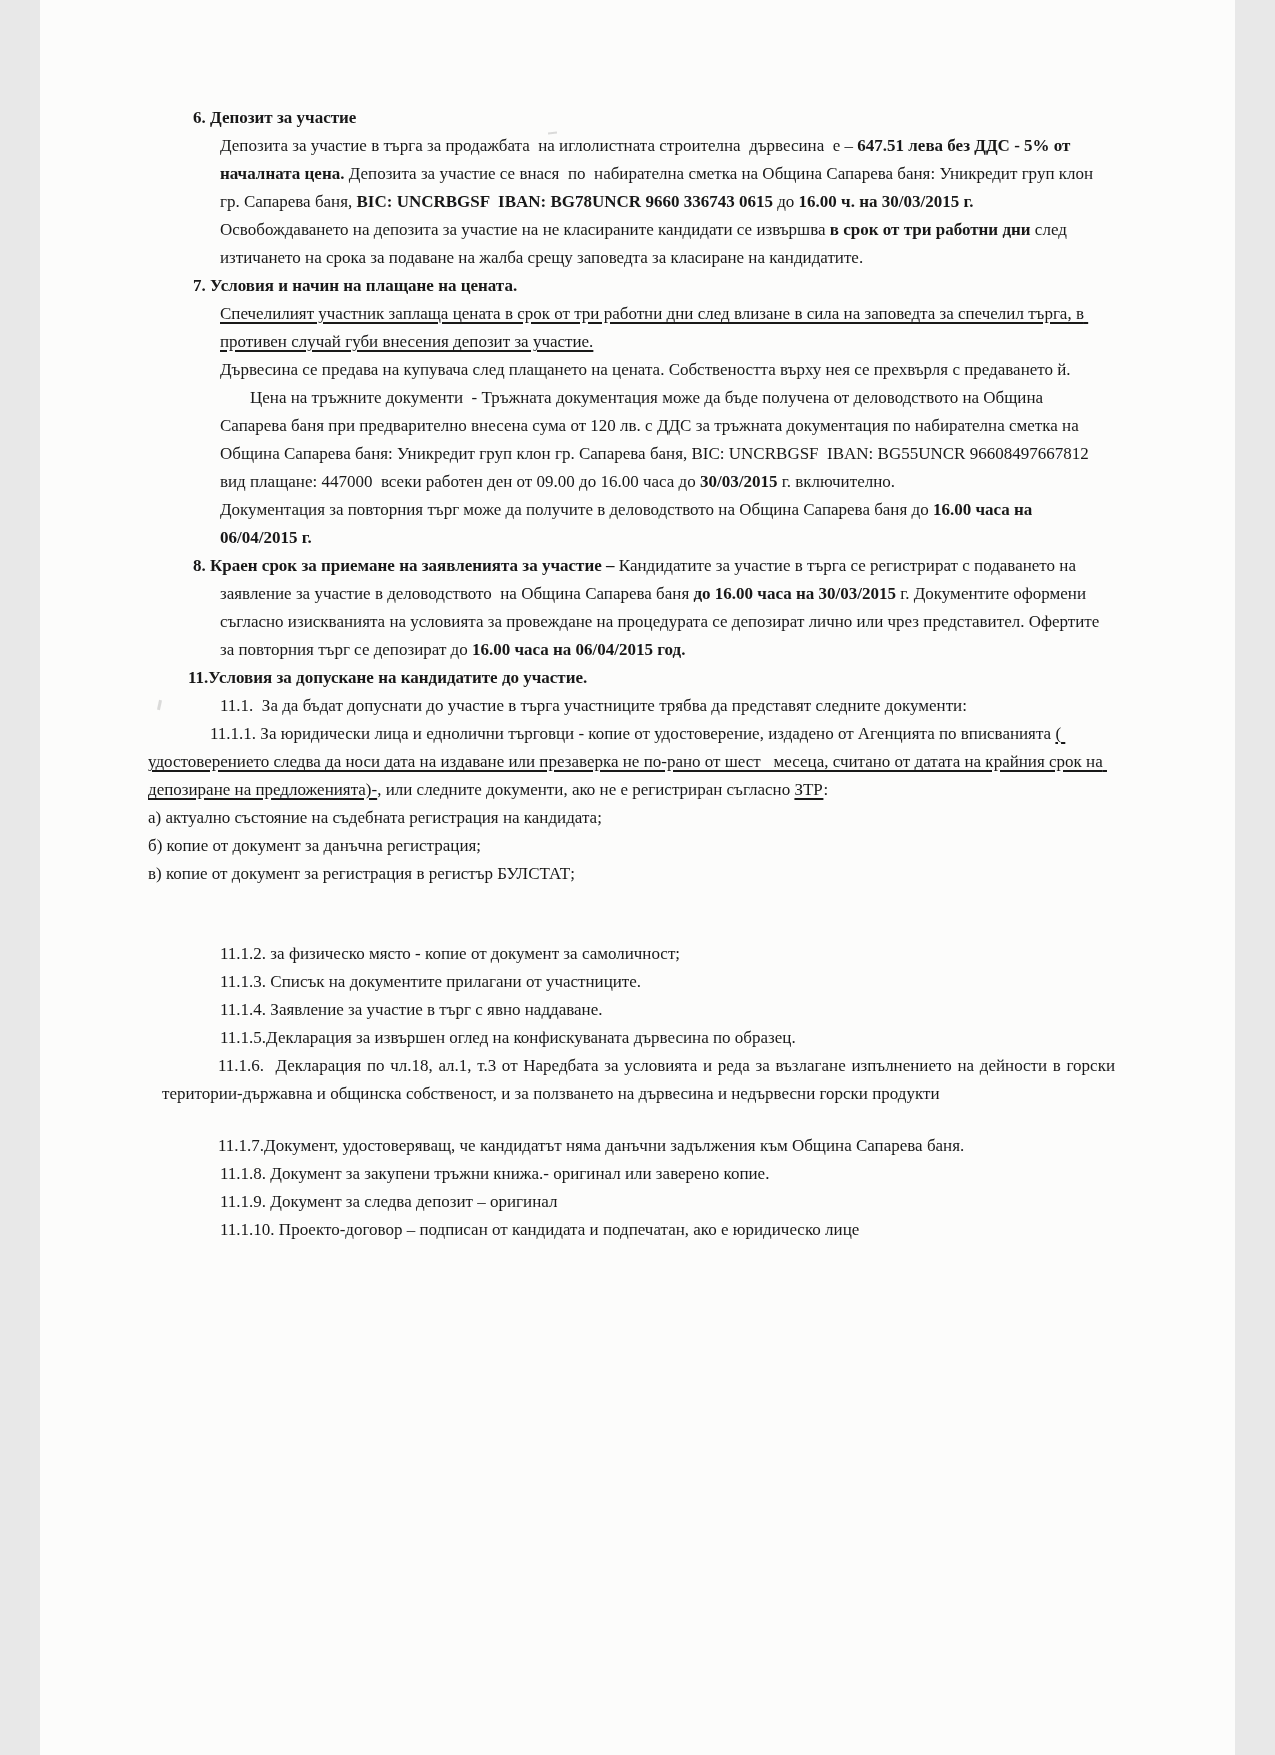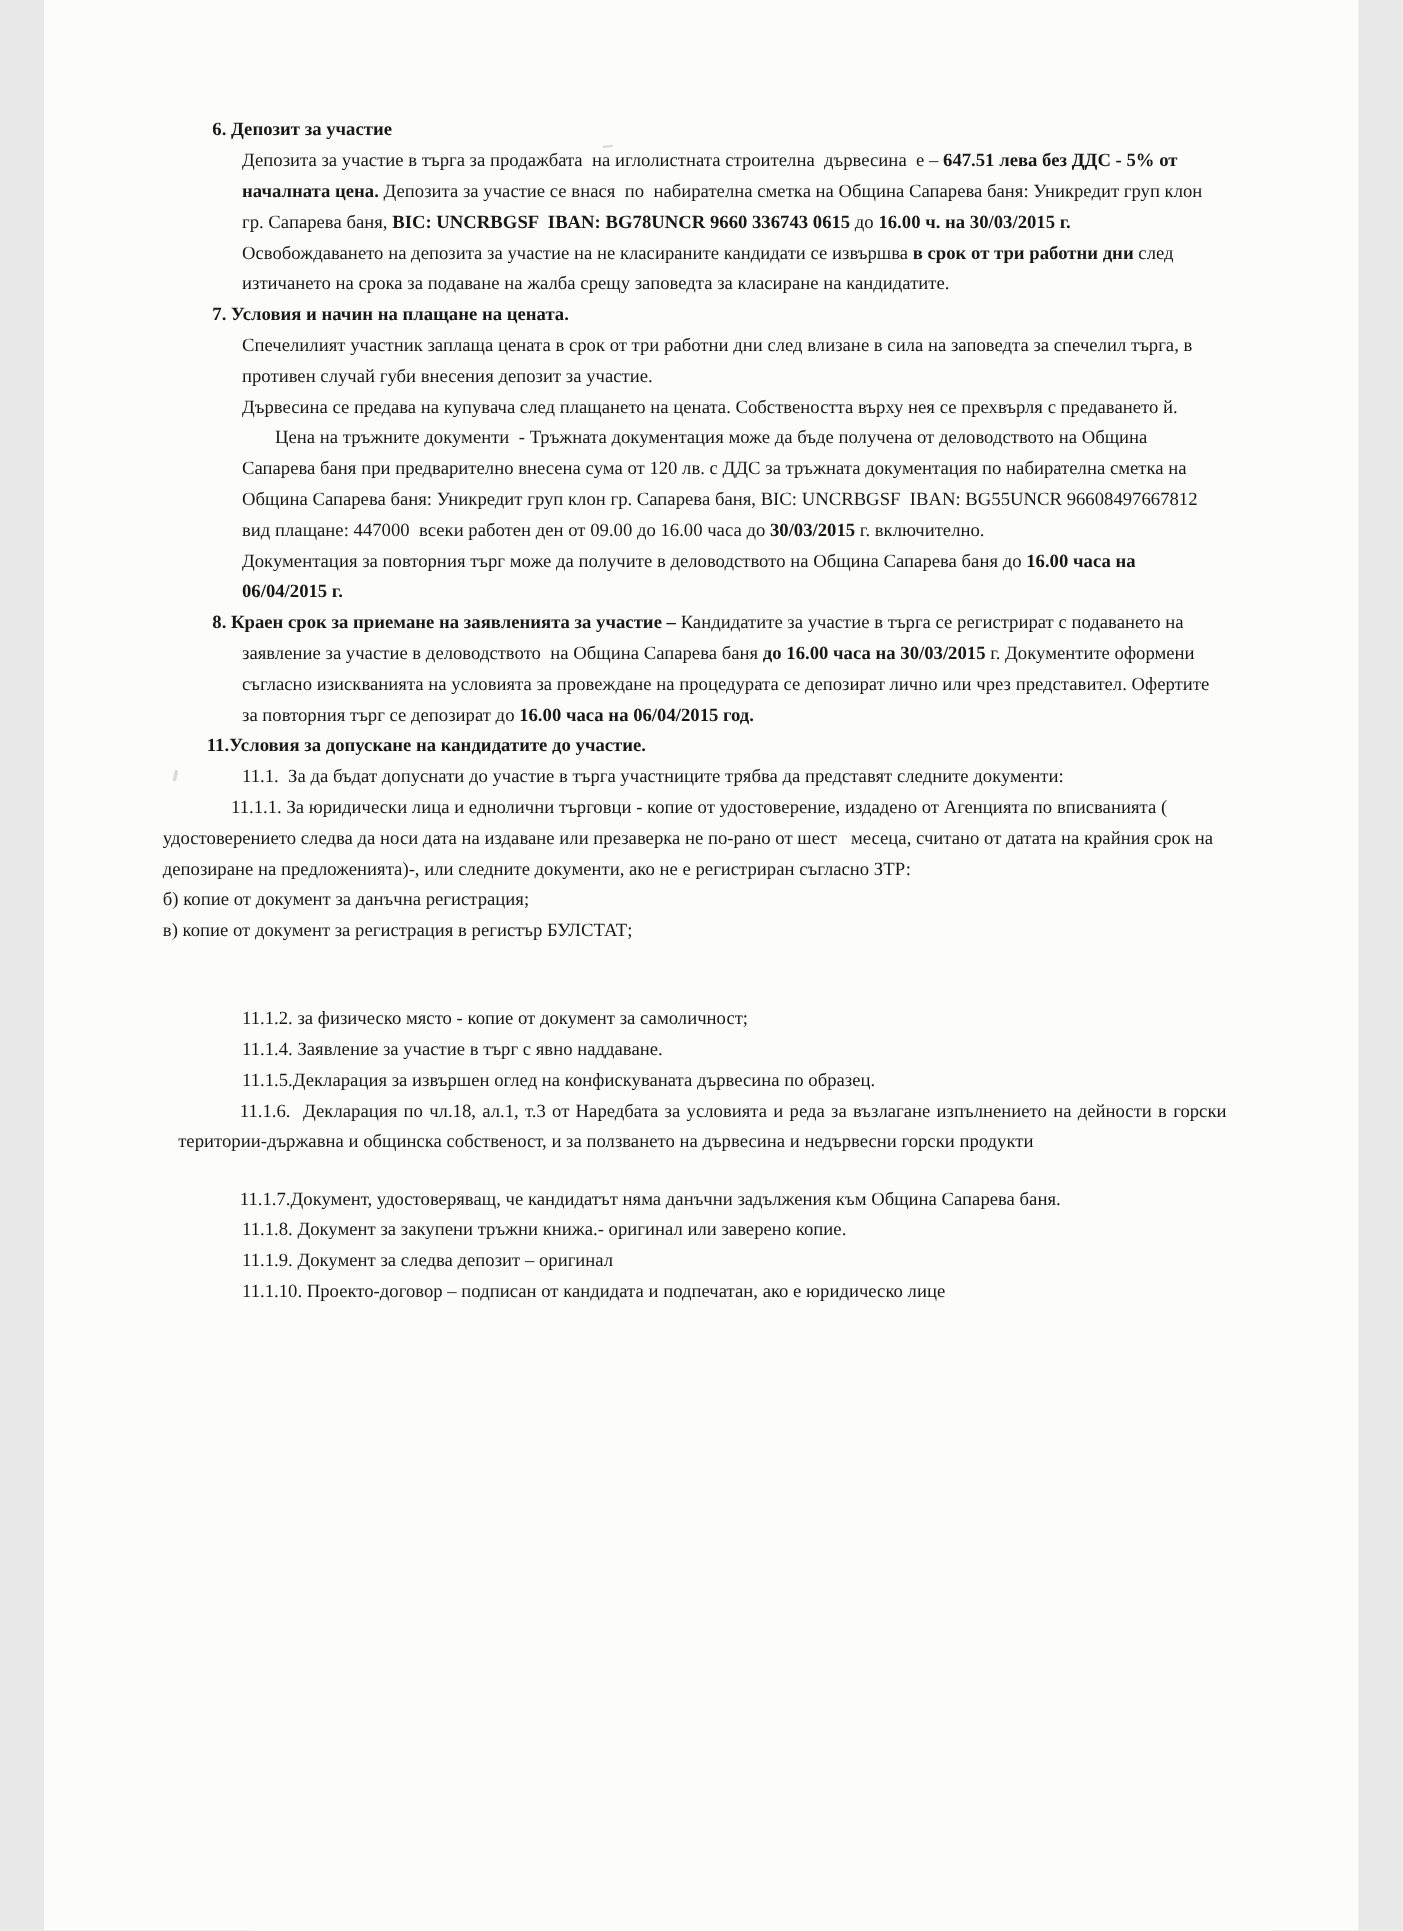--- a/index.html
+++ b/index.html
@@ -20,21 +20,21 @@
     color: #181818;
   }
   .content {
     padding: 104px 0 0 0;
   }
   .para {
     margin: 0 132px 0 180px;
     white-space: pre-wrap;
   }
   .b { font-weight: bold; }
-  .u { text-underline-offset: 3px; text-decoration-thickness: 1.5px; }
+  .u { text-decoration: underline; text-underline-offset: 3px; text-decoration-thickness: 1.5px; }
 
   .hang27 { text-indent: -27px; }
   .hang32 { text-indent: -32px; }
   .h9  { padding-left: 36px; text-indent: -53px; margin-right: 100px; }
   .h10 { padding-left: 36px; text-indent: -68px; margin-right: 100px; }
   .sub1 { padding-left: 36px; text-indent: -36px; }
   .ind30 { text-indent: 30px; }
   .wide { margin-left: 108px; margin-right: 118px; text-indent: 62px; }
   .abc  { margin-left: 108px; }
   .gap-top { margin-top: 52px; }
@@ -57,23 +57,25 @@
       <div class="para"><span>Освобождаването на депозита за участие на не класираните кандидати се извършва </span><span class="b">в срок от три работни дни</span><span> след изтичането на срока за подаване на жалба срещу заповедта за класиране на кандидатите.</span></div>
       <div class="para hang27"><span class="b">7. Условия и начин на плащане на цената.</span></div>
       <div class="para"><span class="u">Спечелилият участник заплаща цената в срок от три работни дни след влизане в сила на заповедта за спечелил търга, в противен случай губи внесения депозит за участие.</span></div>
       <div class="para"><span>Дървесина се предава на купувача след плащането на цената. Собствеността върху нея се прехвърля с предаването й.</span></div>
       <div class="para ind30"><span>Цена на тръжните документи  - Тръжната документация може да бъде получена от деловодството на Община Сапарева баня при предварително внесена сума от 120 лв. с ДДС за тръжната документация по набирателна сметка на Община Сапарева баня: Уникредит груп клон гр. Сапарева баня, BIC: UNCRBGSF  IBAN: BG55UNCR 96608497667812 вид плащане: 447000  всеки работен ден от 09.00 до 16.00 часа до </span><span class="b">30/03/2015</span><span> г. включително.</span></div>
       <div class="para"><span>Документация за повторния търг може да получите в деловодството на Община Сапарева баня до </span><span class="b">16.00 часа на 06/04/2015 г.</span></div>
       <div class="para hang27"><span class="b">8. Краен срок за приемане на заявленията за участие – </span><span>Кандидатите за участие в търга се регистрират с подаването на заявление за участие в деловодството  на Община Сапарева баня </span><span class="b">до 16.00 часа на 30/03/2015</span><span> г. Документите оформени съгласно изискванията на условията за провеждане на процедурата се депозират лично или чрез представител. Офертите за повторния търг се депозират до </span><span class="b">16.00 часа на 06/04/2015 год.</span></div>
       <div class="para hang32"><span class="b">11.Условия за допускане на кандидатите до участие.</span></div>
       <div class="para sub1"><span>11.1.  За да бъдат допуснати до участие в търга участниците трябва да представят следните документи:</span></div>
       <div class="para wide"><span>11.1.1. За юридически лица и еднолични търговци - копие от удостоверение, издадено от Агенцията по вписванията </span><span class="u">( удостоверението следва да носи дата на издаване или презаверка не по-рано от шест   месеца, считано от датата на крайния срок на депозиране на предложенията)-</span><span>, или следните документи, ако не е регистриран съгласно </span><span class="u">ЗТР</span><span>:</span></div>
+      <div class="para abc"><span>а) актуално състояние на съдебната регистрация на кандидата;</span></div>
       <div class="para abc"><span>б) копие от документ за данъчна регистрация;</span></div>
       <div class="para abc"><span>в) копие от документ за регистрация в регистър БУЛСТАТ;</span></div>
       <div class="para gap-top"><span>11.1.2. за физическо място - копие от документ за самоличност;</span></div>
+      <div class="para"><span>11.1.3. Списък на документите прилагани от участниците.</span></div>
       <div class="para"><span>11.1.4. Заявление за участие в търг с явно наддаване.</span></div>
       <div class="para"><span>11.1.5.Декларация за извършен оглед на конфискуваната дървесина по образец.</span></div>
       <div class="para j6"><span>11.1.6.  Декларация по чл.18, ал.1, т.3 от Наредбата за условията и реда за възлагане изпълнението на дейности в горски територии-държавна и общинска собственост, и за ползването на дървесина и недървесни горски продукти</span></div>
       <div class="para j7"><span>11.1.7.Документ, удостоверяващ, че кандидатът няма данъчни задължения към Община Сапарева баня.</span></div>
       <div class="para"><span>11.1.8. Документ за закупени тръжни книжа.- оригинал или заверено копие.</span></div>
       <div class="para"><span>11.1.9. Документ за следва депозит – оригинал</span></div>
       <div class="para"><span>11.1.10. Проекто-договор – подписан от кандидата и подпечатан, ако е юридическо лице</span></div>
     </div>
   <div class="artifact" style="left:118px; top:700px; width:3px; height:10px; transform:rotate(12deg);"></div>
   <div class="artifact" style="left:508px; top:132px; width:9px; height:2px; transform:rotate(-6deg);"></div>

